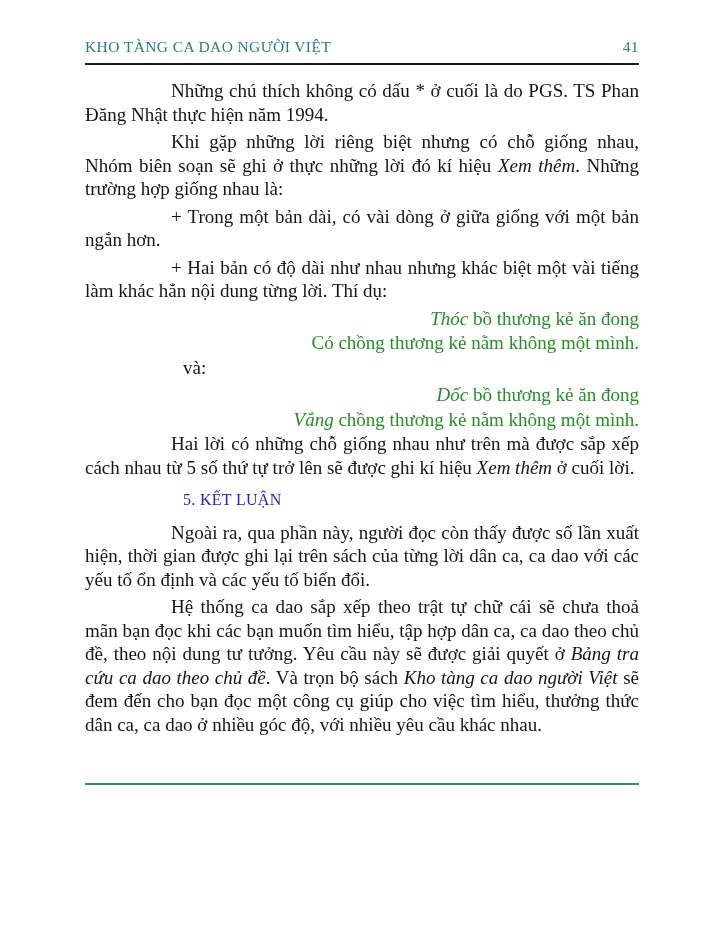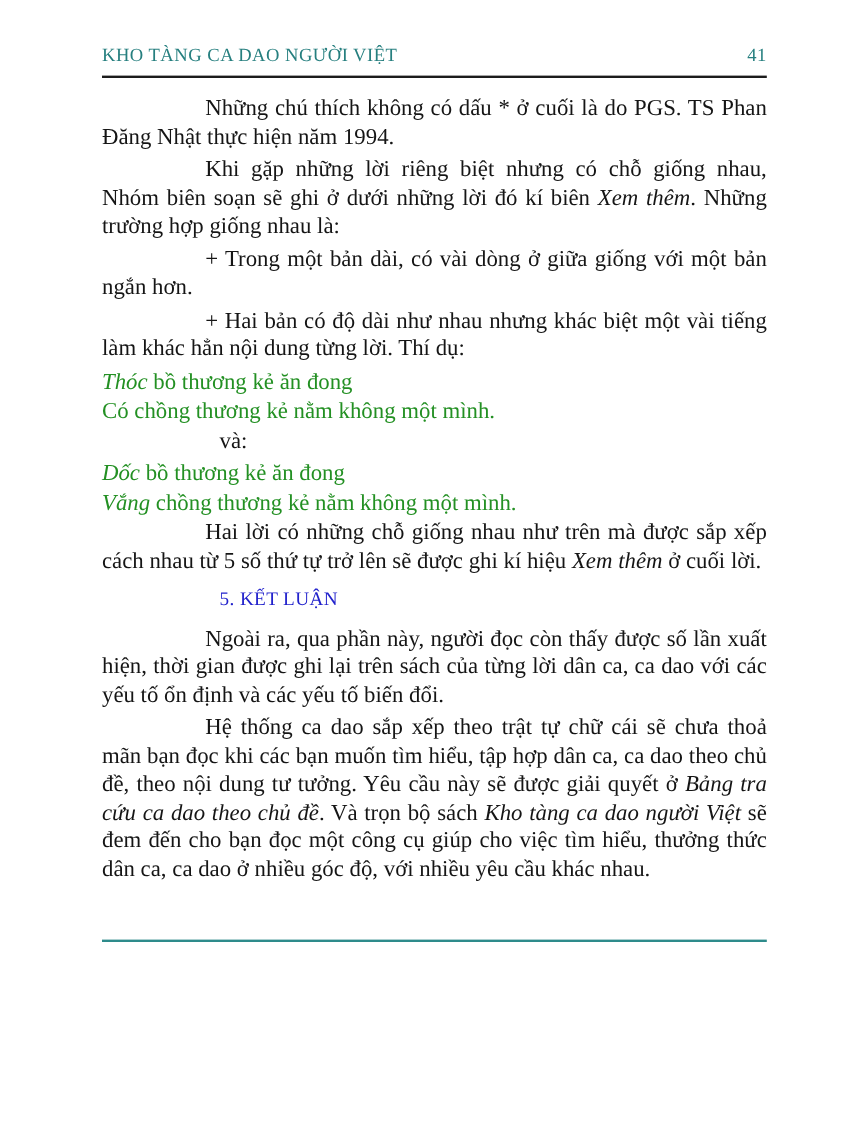--- a/index.html
+++ b/index.html
@@ -48,21 +48,21 @@
     margin: 7px 0 7px 98px;
   }
   .heading-blue {
     color: var(--blue, #2222cc);
     font-size: 16px;
     margin: 9px 0 9px 98px;
     letter-spacing: 0.3px;
   }
   .verse {
     color: var(--green, #239023);
-    text-align: left;
+    text-align: right;
     margin: 1px 0;
   }
   .label { margin-left: 98px; }
   .it { font-style: italic; }
   .footer-rule {
     position: absolute;
     left: 85px;
     right: 84px;
     bottom: 3px;
     height: 2px;
@@ -73,21 +73,21 @@
 <body>
 
 <div class="page">
   <div class="page-header">
     <span class="running-title">KHO TÀNG CA DAO NGƯỜI VIỆT</span>
     <span class="page-number">41</span>
   </div>
 
   <div class="content">
       <div class="block para"><span>Những chú thích không có dấu * ở cuối là do PGS. TS Phan Đăng Nhật thực hiện năm 1994.</span></div>
-      <div class="block para"><span>Khi gặp những lời riêng biệt nhưng có chỗ giống nhau, Nhóm biên soạn sẽ ghi ở dưới những lời đó kí biên </span><span class="it">Xem thêm</span><span>. Những trường hợp giống nhau là:</span></div>
+      <div class="block para"><span>Khi gặp những lời riêng biệt nhưng có chỗ giống nhau, Nhóm biên soạn sẽ ghi ở thực những lời đó kí hiệu </span><span class="it">Xem thêm</span><span>. Những trường hợp giống nhau là:</span></div>
       <div class="block para"><span>+ Trong một bản dài, có vài dòng ở giữa giống với một bản ngắn hơn.</span></div>
       <div class="block para"><span>+ Hai bản có độ dài như nhau nhưng khác biệt một vài tiếng làm khác hẳn nội dung từng lời. Thí dụ:</span></div>
       <div class="block verse"><span class="it">Thóc</span><span> bồ thương kẻ ăn đong</span></div>
       <div class="block verse"><span>Có chồng thương kẻ nằm không một mình.</span></div>
       <div class="block label"><span>và:</span></div>
       <div class="block verse"><span class="it">Dốc</span><span> bồ thương kẻ ăn đong</span></div>
       <div class="block verse"><span class="it">Vắng</span><span> chồng thương kẻ nằm không một mình.</span></div>
       <div class="block para"><span>Hai lời có những chỗ giống nhau như trên mà được sắp xếp cách nhau từ 5 số thứ tự trở lên sẽ được ghi kí hiệu </span><span class="it">Xem thêm</span><span> ở cuối lời.</span></div>
       <div class="block heading-blue"><span>5. KẾT LUẬN</span></div>
       <div class="block para"><span>Ngoài ra, qua phần này, người đọc còn thấy được số lần xuất hiện, thời gian được ghi lại trên sách của từng lời dân ca, ca dao với các yếu tố ổn định và các yếu tố biến đổi.</span></div>

